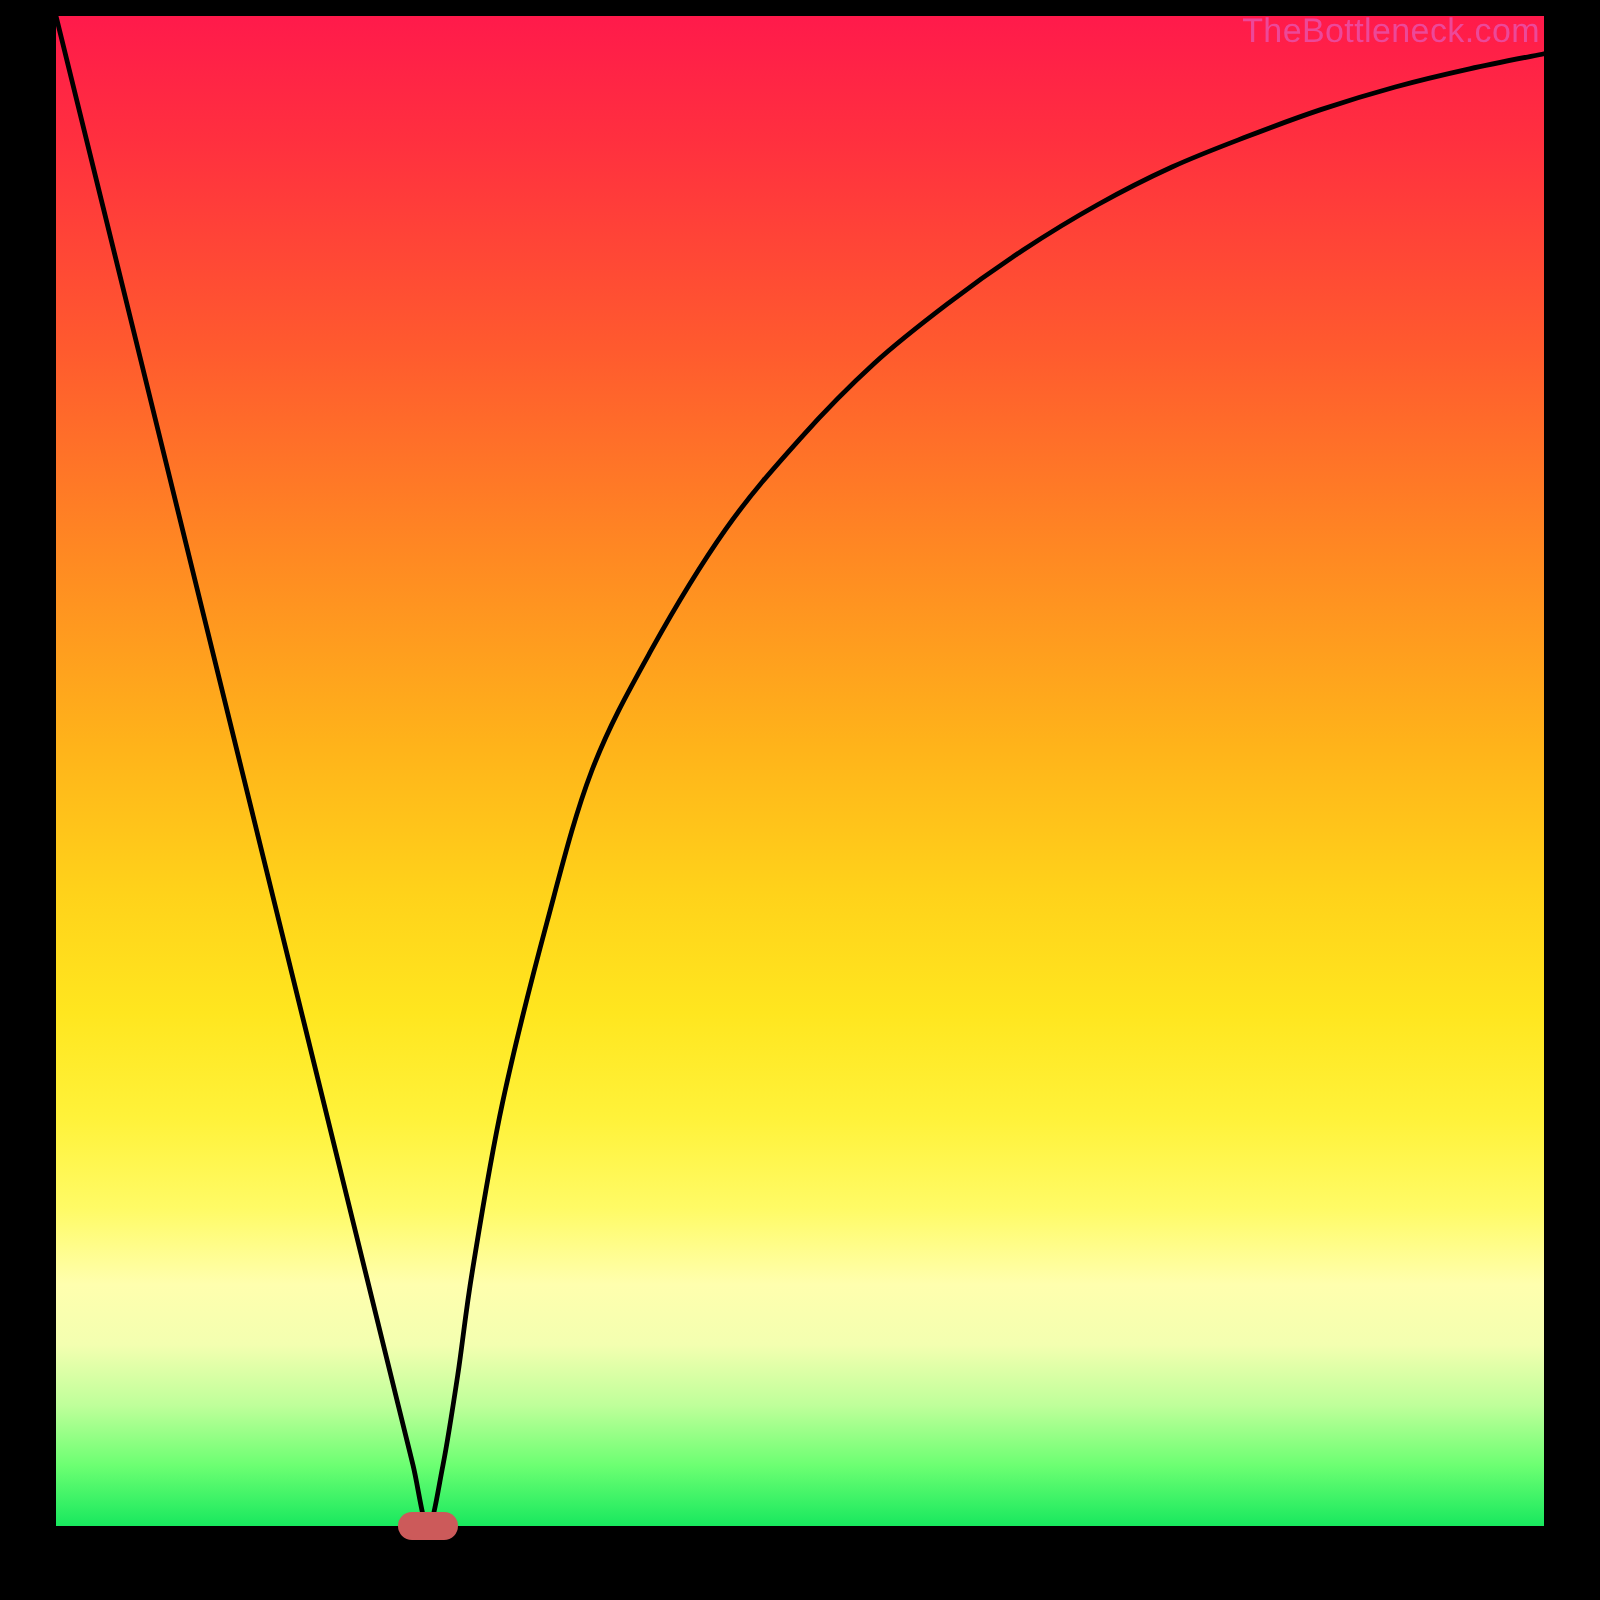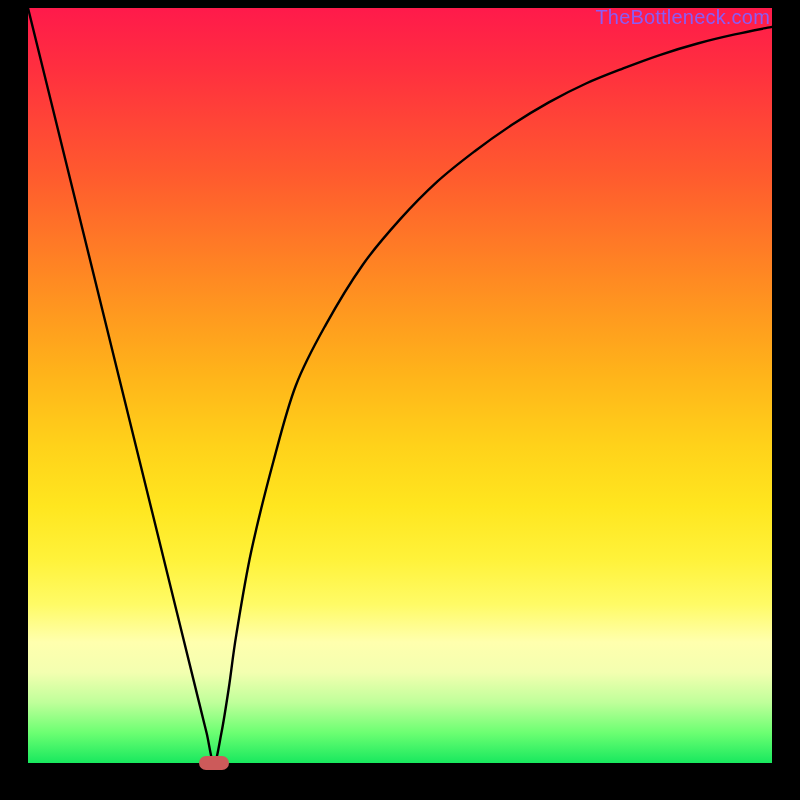--- a/index.html
+++ b/index.html
@@ -53,22 +53,22 @@
     width: 30px;
     height: 14px;
     background: #cc5a5a;
     border-radius: 7px;
     transform: translate(-50%, -50%);
   }
   .watermark {
     position: absolute;
     top: 6px;
     right: 30px;
-    color: #8b5cf6;
-    font-size: 20px;
+    color: #ec4899;
+    font-size: 17px;
     font-weight: 500;
     letter-spacing: 0.2px;
     user-select: none;
   }
 </style>
 </head>
 <body>
 
 <div class="stage">
 

